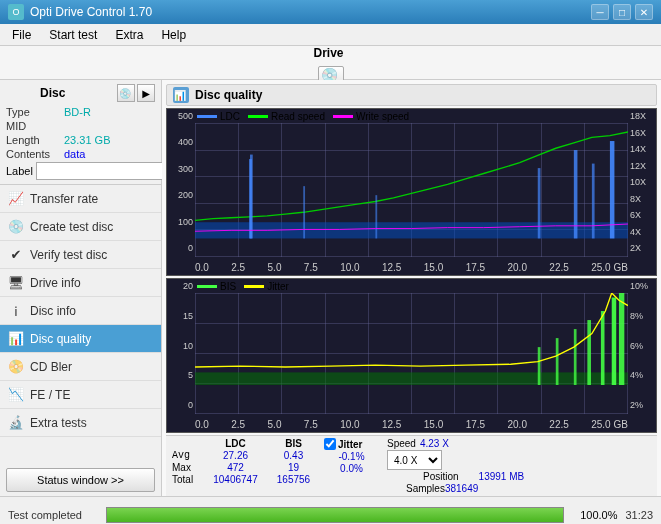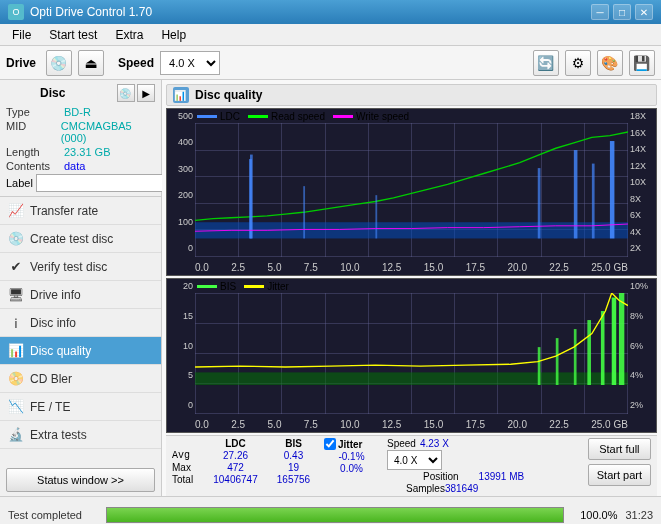--- a/index.html
+++ b/index.html
@@ -34,20 +34,21 @@
 
     
     .toolbar {
       background: #f5f5f5;
       border-bottom: 1px solid #ccc;
       height: 34px;
       display: flex;
       align-items: center;
       padding: 0 6px;
       gap: 6px;
+      flex-direction: column;
     }
     .toolbar-label { font-size: 12px; font-weight: bold; margin-right: 4px; }
     .drive-select { height: 24px; font-size: 11px; border: 1px solid #aaa; background: white; padding: 0 4px; min-width: 220px; }
     .toolbar-icon-btn { width: 26px; height: 26px; border: 1px solid #aaa; background: linear-gradient(to bottom, #fff, #e8e8e8); display: flex; align-items: center; justify-content: center; cursor: pointer; border-radius: 2px; font-size: 14px; }
     .speed-label { font-size: 12px; font-weight: bold; margin-left: 8px; }
     .speed-select { height: 24px; font-size: 11px; border: 1px solid #aaa; background: white; padding: 0 4px; width: 60px; }
     .toolbar-spacer { flex: 1; }
 
     
     .main-layout {
@@ -345,21 +346,20 @@
           <div class="disc-icon-btn">💿</div>
           <div class="disc-icon-btn">▶</div>
         </div>
       </div>
       <div class="disc-row">
         <span class="disc-row-label">Type</span>
         <span class="disc-row-value cyan">BD-R</span>
       </div>
       <div class="disc-row">
         <span class="disc-row-label">MID</span>
-        <span class="disc-row-value cyan">CMCMAGBA5 (000)</span>
       </div>
       <div class="disc-row">
         <span class="disc-row-label">Length</span>
         <span class="disc-row-value cyan">23.31 GB</span>
       </div>
       <div class="disc-row">
         <span class="disc-row-label">Contents</span>
         <span class="disc-row-value blue">data</span>
       </div>
       <div class="label-row">
@@ -645,24 +645,20 @@
             <span style="color:#0000cc;font-size:10px;">13991 MB</span>
           </div>
           <div style="display:flex;gap:0;align-items:flex-start;margin-left:19px;">
             <span style="font-size:10px;">Samples</span>
             <span style="color:#0000cc;font-size:10px;">381649</span>
           </div>
         </div>
 
         <div style="flex:1;"></div>
 
-        <div style="display:flex;flex-direction:column;gap:4px;">
-          <button class="start-btn">Start full</button>
-          <button class="start-btn">Start part</button>
-        </div>
       </div>
 
     </div>
   </div>
 </div>
 
 <div class="status-bar">
   <span class="status-text">Test completed</span>
   <div class="progress-bar-container">
     <div class="progress-bar-fill" style="width:100%"></div>

